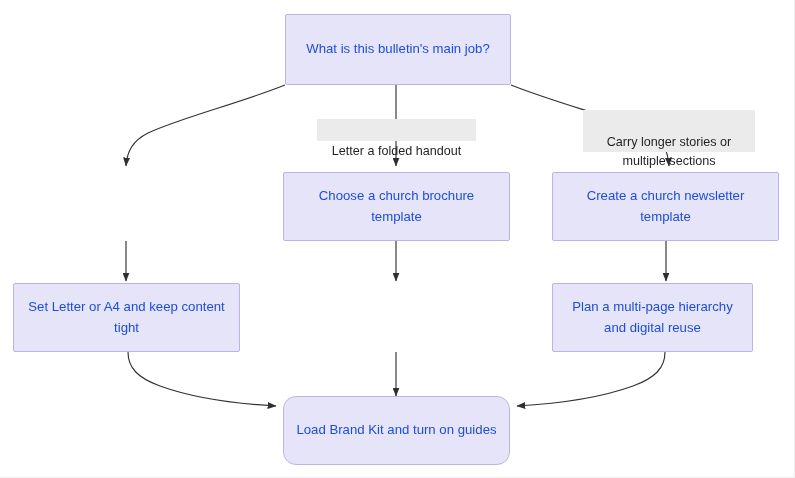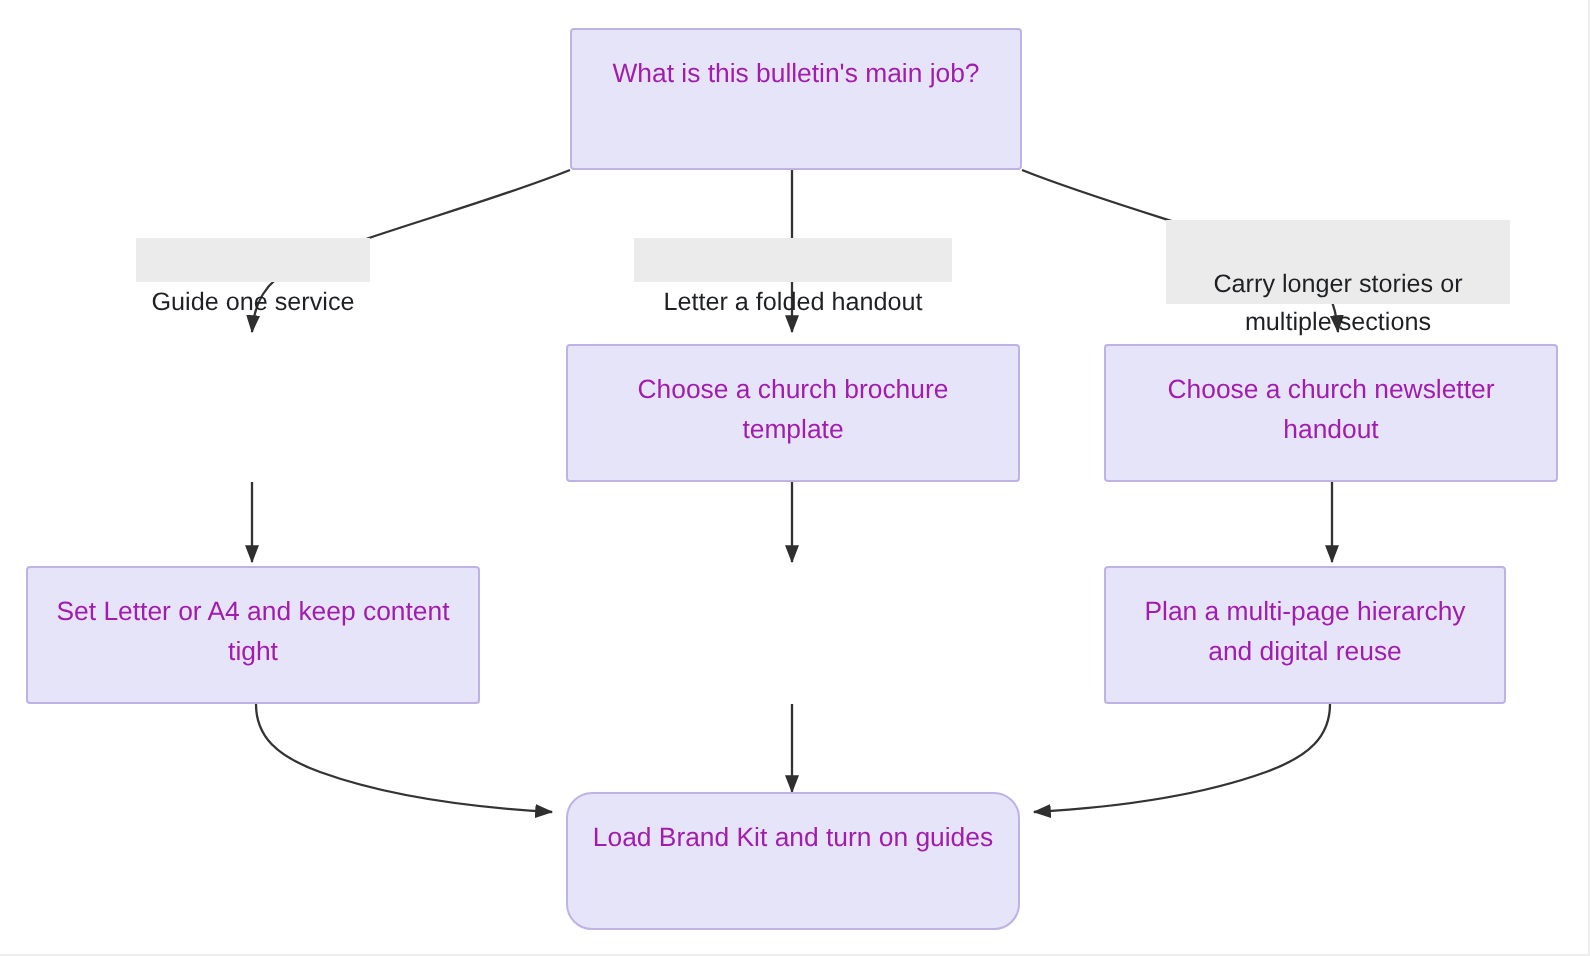--- a/index.html
+++ b/index.html
@@ -27,24 +27,24 @@
     width: 795px;
     height: 478px;
   }
   .node {
     position: absolute;
     box-sizing: border-box;
     background: #e6e4f8;
     border: 1.4px solid #bfb2e4;
     border-radius: 2px;
     display: flex;
-    align-items: flex-start;
+    align-items: center;
     justify-content: center;
     text-align: center;
-    color: #a21caf;
+    color: #1d4ed8;
     font-size: 13.2px;
     line-height: 1.55;
     padding: 12px 10px;
     z-index: 3;
   }
   .node-text {
     display: block;
     width: 100%;
   }
   .edge-label {
@@ -88,39 +88,36 @@
 
     <path d="M 396,352 L 396,396" fill="none" stroke="#333333" stroke-width="1.15" marker-end="url(#arrowhead)"></path>
 
     <path d="M 665,352 C 665,368 655,378 633,386 C 597,399 553,404 517,406" fill="none" stroke="#333333" stroke-width="1.15" marker-end="url(#arrowhead)"></path>
   </svg>
 
   <div class="node" style="left:285px; top:14px; width:226px; height:71px;">
     <span class="node-text">What is this bulletin's main job?</span>
   </div>
 
-  <div class="edge-label" style="left:68px; top:119px; width:117px; height:22px;">
-    <span>Guide one service</span>
-  </div>
 
   <div class="edge-label" style="left:317px; top:119px; width:159px; height:22px;">
     <span>Letter a folded handout</span>
   </div>
 
   <div class="edge-label" style="left:583px; top:110px; width:172px; height:42px;">
     <span>Carry longer stories or multiple sections</span>
   </div>
 
 
   <div class="node" style="left:283px; top:172px; width:227px; height:69px;">
     <span class="node-text">Choose a church brochure template</span>
   </div>
 
   <div class="node" style="left:552px; top:172px; width:227px; height:69px;">
-    <span class="node-text">Choose a church newsletter handout</span>
+    <span class="node-text">Create a church newsletter template</span>
   </div>
 
   <div class="node" style="left:13px; top:283px; width:227px; height:69px;">
     <span class="node-text">Set Letter or A4 and keep content tight</span>
   </div>
 
 
   <div class="node" style="left:552px; top:283px; width:201px; height:69px;">
     <span class="node-text">Plan a multi-page hierarchy and digital reuse</span>
   </div>

